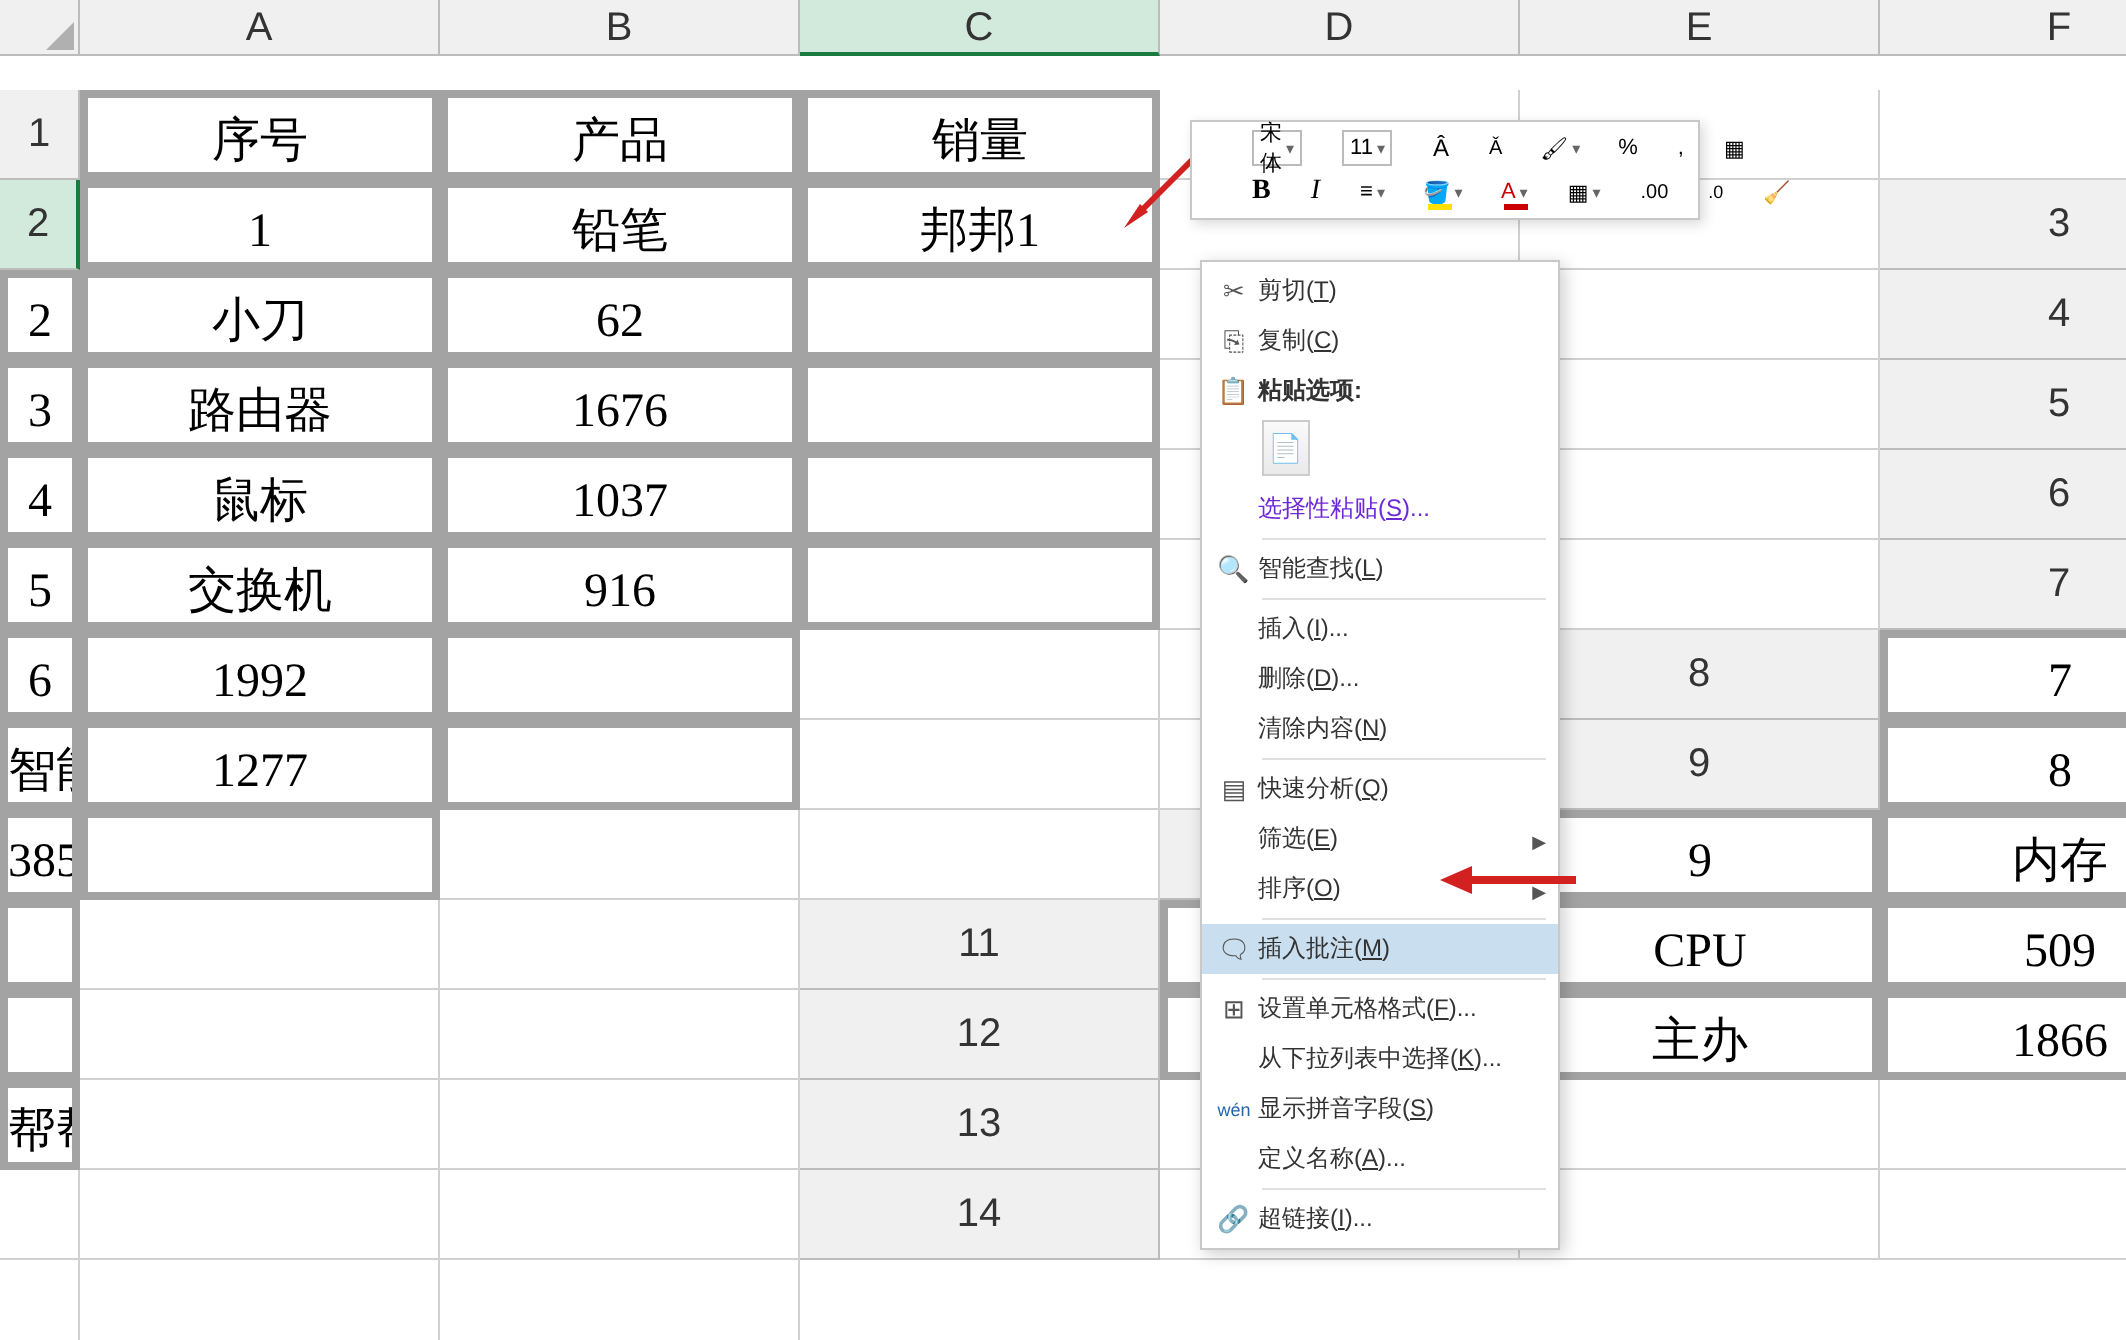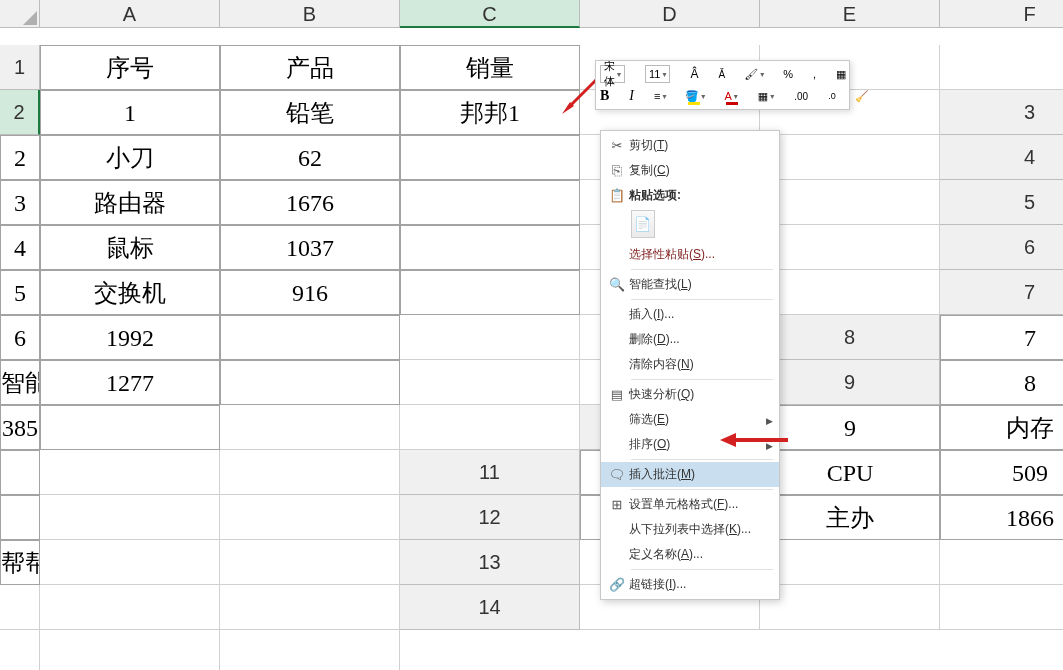--- a/index.html
+++ b/index.html
@@ -65,21 +65,21 @@
     line-height: 45px;
     border-right: 1px solid #d0d0d0;
     border-bottom: 1px solid #d0d0d0;
     color: #000;
     background: #fff;
     font-family: "SimSun", "宋体", serif;
     overflow: hidden;
     white-space: nowrap;
   }
   .cell.data {
-    border: 1px solid #a3a3a3;
+    border: 4px solid #a3a3a3;
   }
   .cell.active {
     border: 2px solid #1a7a3f;
     position: relative;
     z-index: 2;
   }
   
   .arrow1 {
     position: absolute;
     left: 558px;
@@ -102,20 +102,21 @@
     font-family: "Microsoft YaHei", sans-serif;
     font-size: 11px;
     z-index: 10;
     padding: 2px 4px;
   }
   .mini-tb .row1, .mini-tb .row2 {
     display: flex;
     align-items: center;
     gap: 20px;
     height: 22px;
+    margin-left: 26px;
   }
   .mini-tb .fld {
     border: 1px solid #bbb;
     background: #fff;
     height: 18px;
     padding: 0 3px;
     display: inline-flex;
     align-items: center;
     font-size: 11px;
   }
@@ -152,21 +153,21 @@
   .ctx-item {
     display: flex;
     align-items: center;
     height: 25px;
     padding: 0 6px 0 4px;
     cursor: pointer;
     color: #333;
     position: relative;
   }
   .ctx-item.highlight { background: #c9deee; }
-  .ctx-item.disabled { color: #7f1d1d; cursor: default; align-items: center; }
+  .ctx-item.disabled { color: #6d28d9; cursor: default; align-items: center; }
   .ctx-item .ic {
     width: 24px;
     height: 20px;
     display: inline-flex;
     align-items: center;
     justify-content: center;
     font-size: 13px;
     color: #555;
   }
   .ctx-item .lbl { flex: 1; }
@@ -412,20 +413,24 @@
   <div class="ctx-sep"></div>
   <div class="ctx-item">
     <span class="ic">⊞</span>
     <span class="lbl"><span>设置单元格格式</span>(<span class="u">F</span>)...</span>
   </div>
   <div class="ctx-item">
     <span class="ic"></span>
     <span class="lbl"><span>从下拉列表中选择</span>(<span class="u">K</span>)...</span>
   </div>
   <div class="ctx-item">
+    <span class="ic" style="font-size:9px;color:#26a">wén</span>
+    <span class="lbl"><span>显示拼音字段</span>(<span class="u">S</span>)</span>
+  </div>
+  <div class="ctx-item">
     <span class="ic"></span>
     <span class="lbl"><span>定义名称</span>(<span class="u">A</span>)...</span>
   </div>
   <div class="ctx-sep"></div>
   <div class="ctx-item">
     <span class="ic" style="color:#2a7bd1">🔗</span>
     <span class="lbl"><span>超链接</span>(<span class="u">I</span>)...</span>
   </div>
 </div>
 

